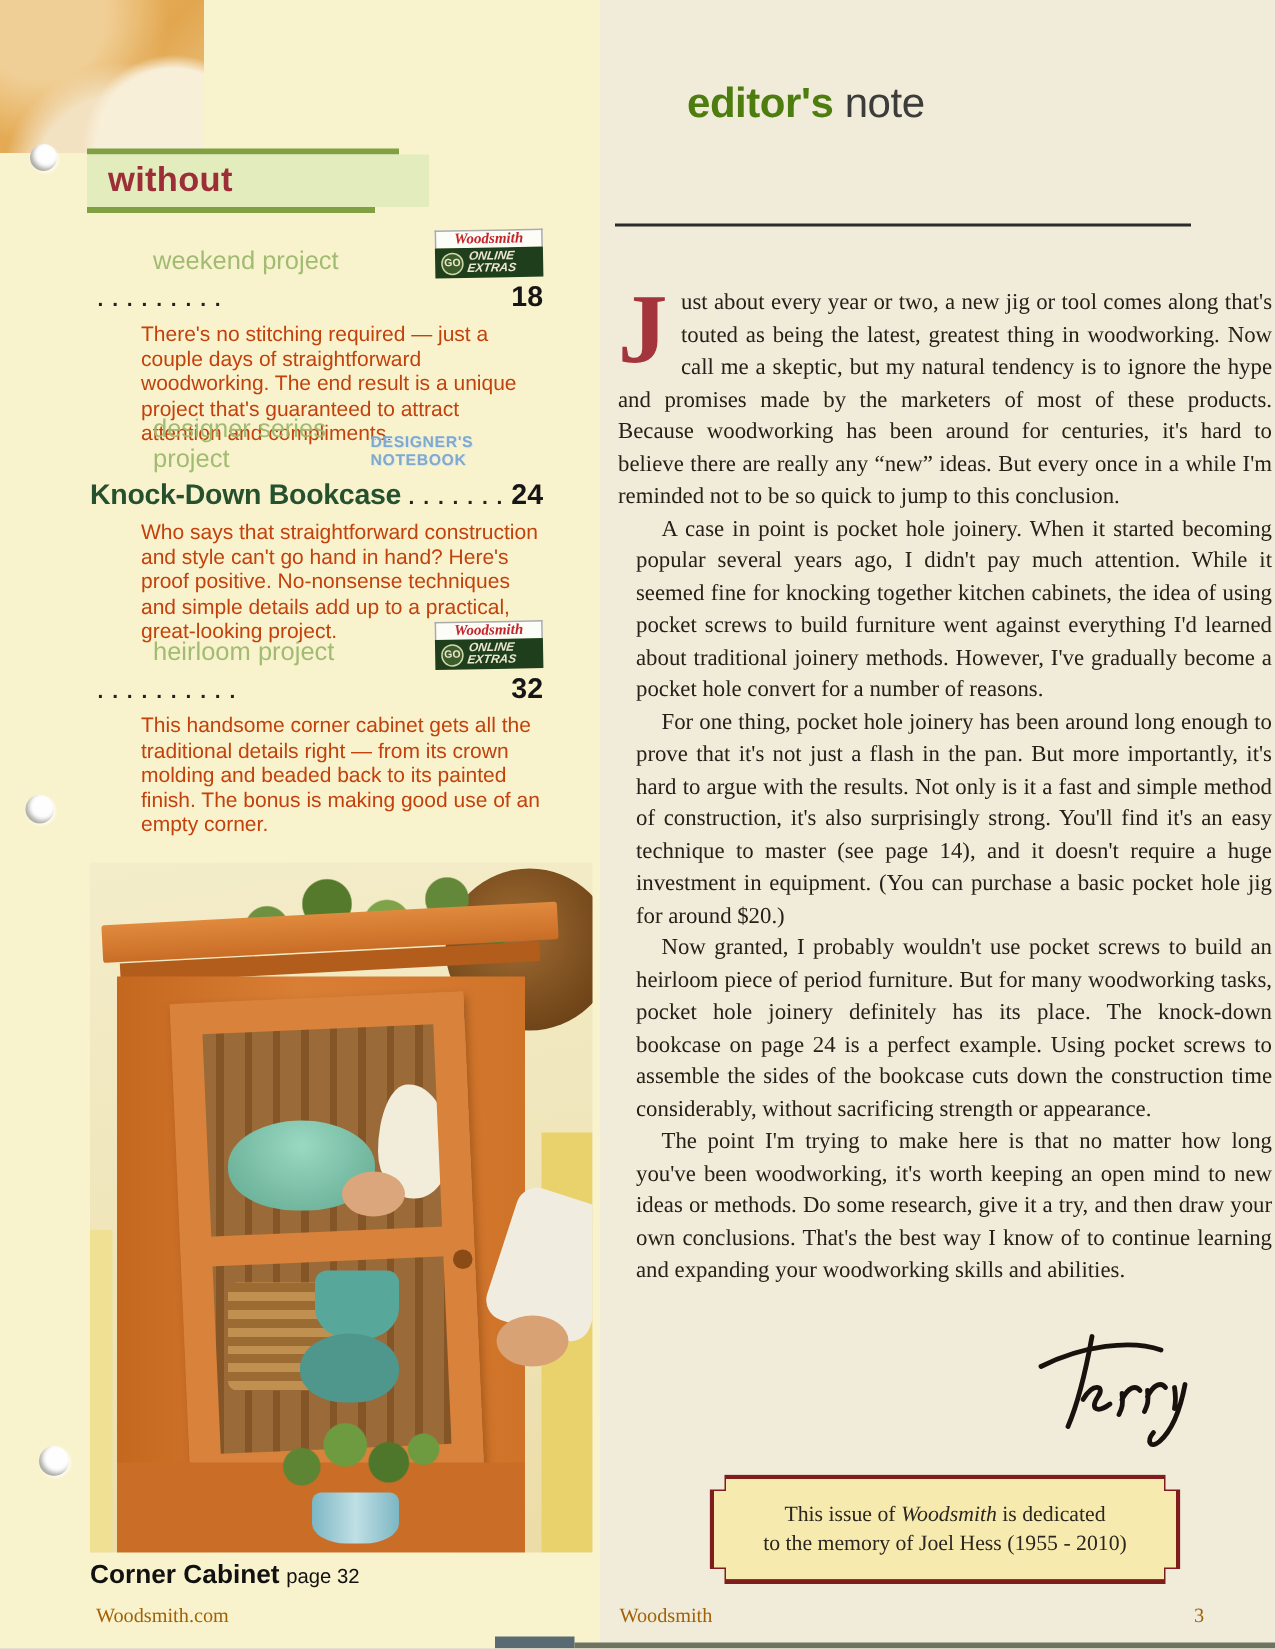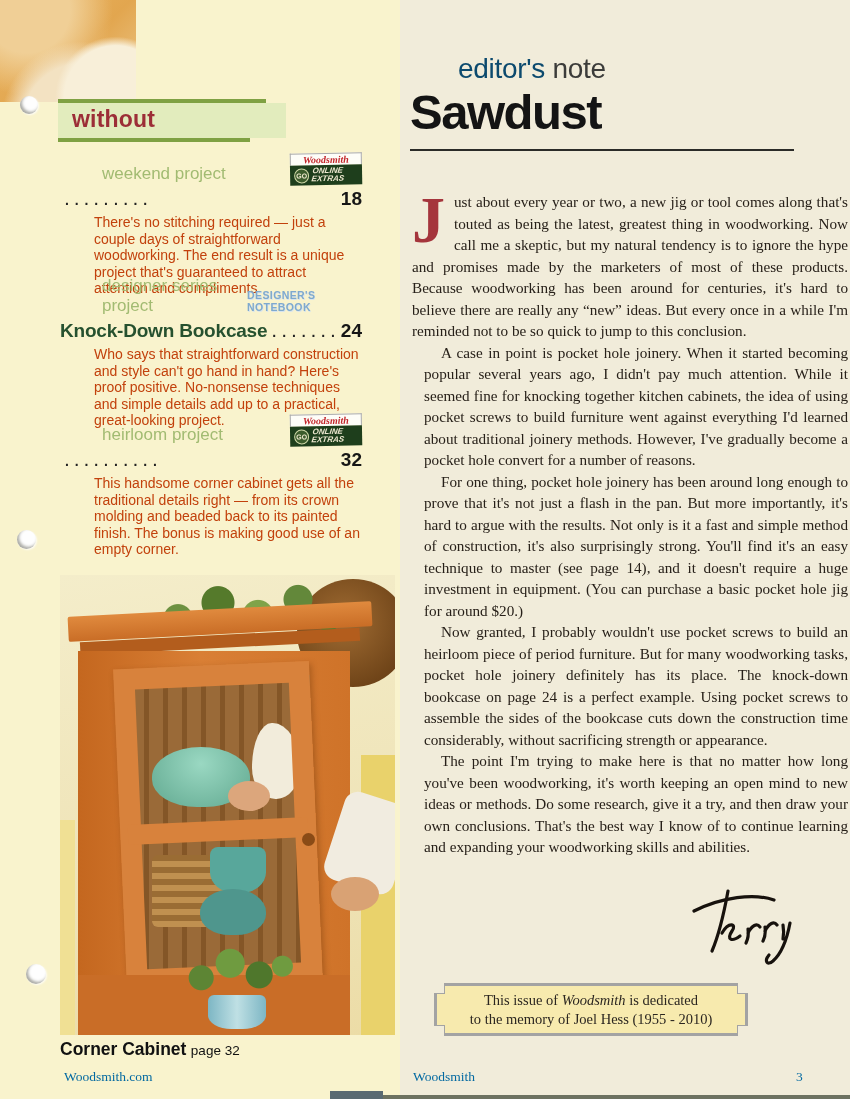--- a/index.html
+++ b/index.html
@@ -106,51 +106,51 @@
       radial-gradient(circle at 90% 40%,#6f9b40 0 10px,rgba(0,0,0,0) 11px);}
   .pot{left:148px;top:420px;width:58px;height:34px;border-radius:6px 6px 40% 40%;
        background:linear-gradient(90deg,#7db6c4,#bfe0e4 50%,#7db6c4);}
 
   .caption{position:absolute;left:60px;top:1039px;color:#111;}
   .cap-bold{font-size:17.5px;font-weight:bold;}
   .cap-rest{font-size:13.5px;}
 
   
   .kicker-ed{position:absolute;left:458px;top:53px;font-size:28px;letter-spacing:-.3px;}
-  .ked-accent{color:#0c4a6e;font-weight:normal;}
+  .ked-accent{color:#4d7c0f;font-weight:bold;}
   .ked-rest{color:#3c3c3a;}
   .sawdust{position:absolute;left:410px;top:84px;font-size:49px;font-weight:800;
            letter-spacing:-1.5px;color:#141414;}
   .rule{position:absolute;left:410px;top:149px;width:384px;height:2px;background:#2b2b28;}
 
   .body-copy{position:absolute;left:412px;top:191px;width:436px;
              font-family:"Liberation Serif",serif;font-size:15.2px;line-height:21.5px;
              color:#272019;text-align:justify;}
   .body-copy p{margin:0;}
   .body-copy p + p{text-indent:17px;margin-left:12px;}
   .dropcap{float:left;font-family:"Liberation Serif",serif;font-weight:bold;
            font-size:66px;line-height:50px;color:#a5353c;margin:4px 9px 0 0;}
 
   .sig{position:absolute;left:688px;top:886px;width:120px;height:82px;}
   .sig svg{width:100%;height:100%;}
 
-  .plaque{position:absolute;left:434px;top:983px;width:314px;height:53px;background:#a3a3a3;
+  .plaque{position:absolute;left:473px;top:983px;width:314px;height:73px;background:#7f1d1d;
     clip-path:polygon(0 10px,10px 10px,10px 0,calc(100% - 10px) 0,calc(100% - 10px) 10px,
       100% 10px,100% calc(100% - 10px),calc(100% - 10px) calc(100% - 10px),
       calc(100% - 10px) 100%,10px 100%,10px calc(100% - 10px),0 calc(100% - 10px));}
   .plaque-in{position:absolute;inset:3px;background:#f7eaae;display:flex;flex-direction:column;
     justify-content:center;text-align:center;font-family:"Liberation Serif",serif;
     font-size:14.5px;line-height:19px;color:#2b2620;
     clip-path:polygon(0 8px,8px 8px,8px 0,calc(100% - 8px) 0,calc(100% - 8px) 8px,
       100% 8px,100% calc(100% - 8px),calc(100% - 8px) calc(100% - 8px),
       calc(100% - 8px) 100%,8px 100%,8px calc(100% - 8px),0 calc(100% - 8px));}
   .it{font-style:italic;}
 
   .footer-item{position:absolute;top:1069px;font-family:"Liberation Serif",serif;
-               font-size:13.5px;color:#0369a1;}
+               font-size:13.5px;color:#a16207;}
   .f-left{left:64px;}
   .f-center{left:413px;}
   .f-right{left:796px;}
   .scan-bar{position:absolute;left:330px;top:1091px;width:53px;height:8px;background:#5a6a72;}
   .scan-line{position:absolute;left:383px;top:1095px;width:467px;height:4px;background:#6d7261;}
 </style>
 </head>
 <body>
 
 <div class="page">
@@ -245,21 +245,20 @@
   </div>
 
   <div class="caption">
     <span class="cap-bold">Corner Cabinet</span>
     <span class="cap-rest">page 32</span>
   </div>
 
   <div class="kicker-ed">
     <span class="ked-accent">editor's</span><span class="ked-rest"> note</span>
   </div>
-  <div class="sawdust">Sawdust</div>
   <div class="rule"></div>
 
   <div class="body-copy">
     <p><span class="dropcap">J</span><span>ust about every year or two, a new jig or tool comes along that's touted as being the latest, greatest thing in woodworking. Now call me a skeptic, but my natural tendency is to ignore the hype and promises made by the marketers of most of these products. Because woodworking has been around for centuries, it's hard to believe there are really any “new” ideas. But every once in a while I'm reminded not to be so quick to jump to this conclusion.</span></p>
     <p>A case in point is pocket hole joinery. When it started becoming popular several years ago, I didn't pay much attention. While it seemed fine for knocking together kitchen cabinets, the idea of using pocket screws to build furniture went against everything I'd learned about traditional joinery methods. However, I've gradually become a pocket hole convert for a number of reasons.</p>
     <p>For one thing, pocket hole joinery has been around long enough to prove that it's not just a flash in the pan. But more importantly, it's hard to argue with the results. Not only is it a fast and simple method of construction, it's also surprisingly strong. You'll find it's an easy technique to master (see page 14), and it doesn't require a huge investment in equipment. (You can purchase a basic pocket hole jig for around $20.)</p>
     <p>Now granted, I probably wouldn't use pocket screws to build an heirloom piece of period furniture. But for many woodworking tasks, pocket hole joinery definitely has its place. The knock-down bookcase on page 24 is a perfect example. Using pocket screws to assemble the sides of the bookcase cuts down the construction time considerably, without sacrificing strength or appearance.</p>
     <p>The point I'm trying to make here is that no matter how long you've been woodworking, it's worth keeping an open mind to new ideas or methods. Do some research, give it a try, and then draw your own conclusions. That's the best way I know of to continue learning and expanding your woodworking skills and abilities.</p>
   </div>
 

